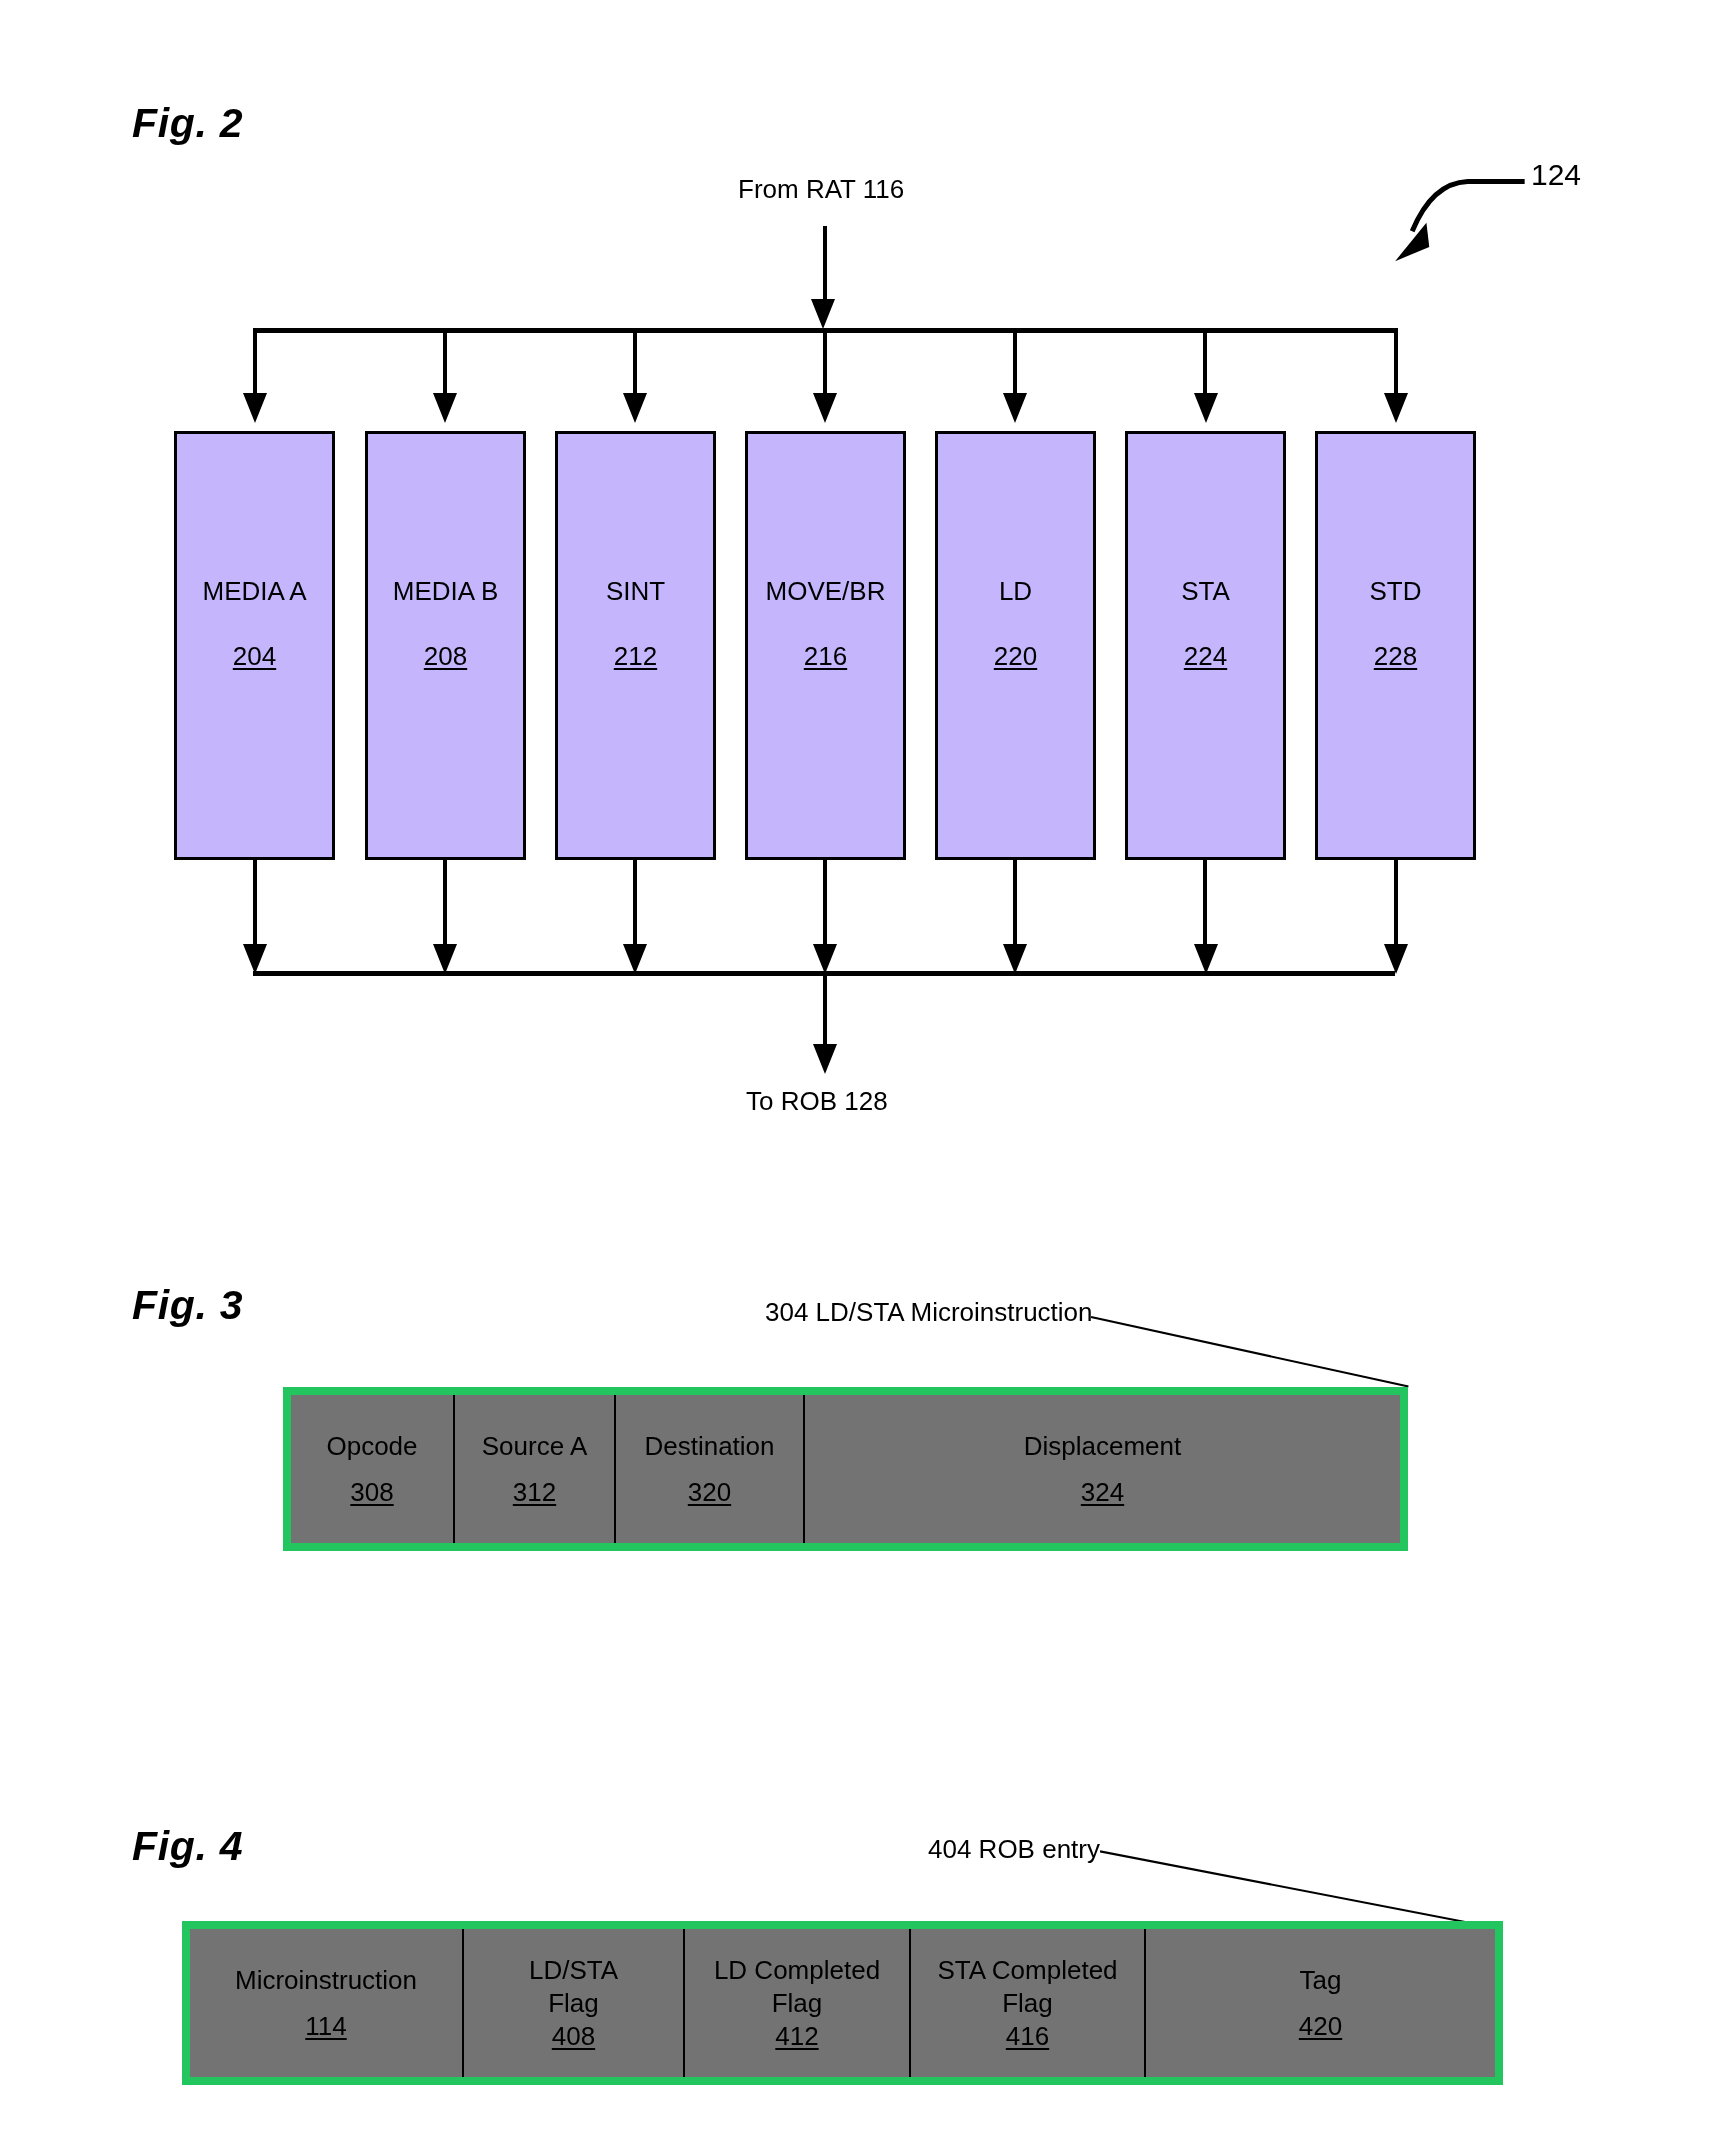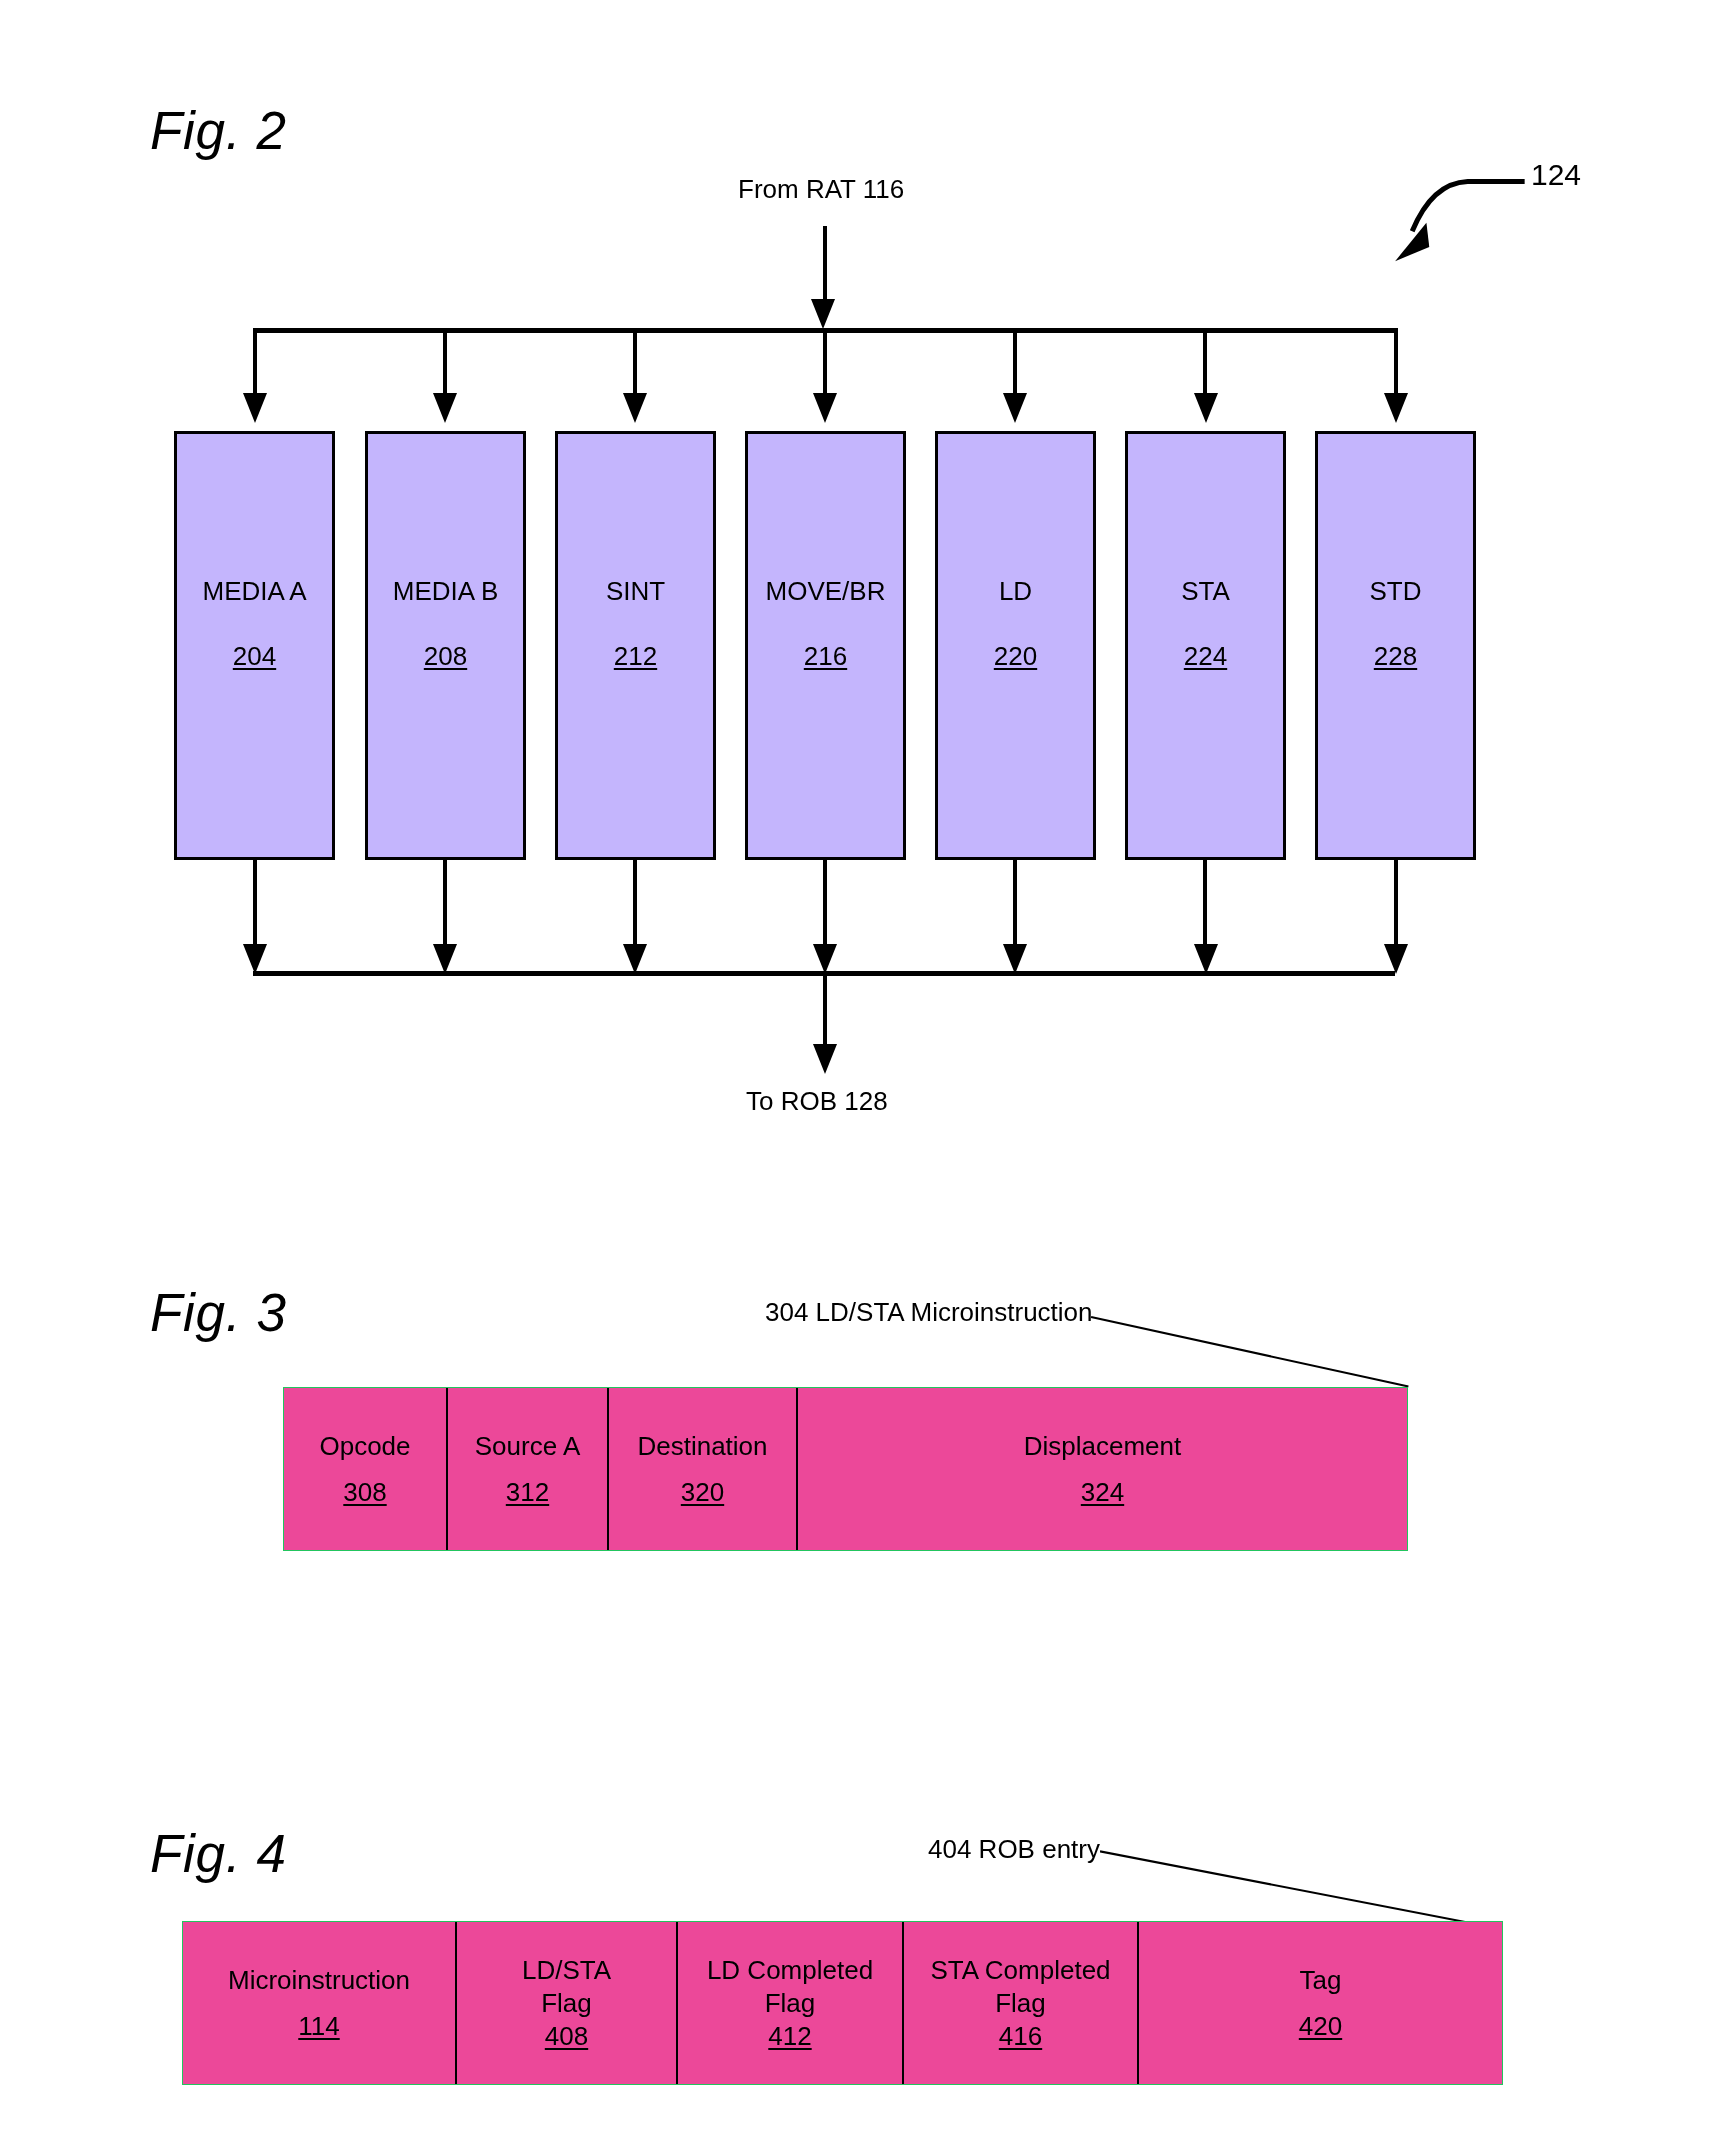--- a/index.html
+++ b/index.html
@@ -13,25 +13,24 @@
     height: 2140px;
     position: relative;
     font-family: "Liberation Sans", sans-serif;
     color: #000000;
     overflow: hidden;
   }
 
   .fig-caption {
     position: absolute;
     font-style: italic;
-    font-size: 53px;
-    font-weight: normal;
+    font-size: 41px;
+    font-weight: bold;
     letter-spacing: 0.7px;
     white-space: nowrap;
-    margin-left: 18px;
   }
 
   .plain-label {
     position: absolute;
     font-size: 26px;
     white-space: nowrap;
   }
 
   
   #fig2 {
@@ -90,22 +89,22 @@
     height: 0;
     border-left: 12px solid transparent;
     border-right: 12px solid transparent;
     border-top: 30px solid #000;
   }
 
   
   .field-table {
     position: absolute;
     box-sizing: border-box;
-    border: 1px solid #22c55e;
-    background: #ec4899;
+    border: 8px solid #22c55e;
+    background: #737373;
     display: flex;
   }
   .field-cell {
     box-sizing: border-box;
     border-left: 2.8px solid #000;
     position: relative;
     display: flex;
     flex-direction: column;
     align-items: center;
     justify-content: center;

